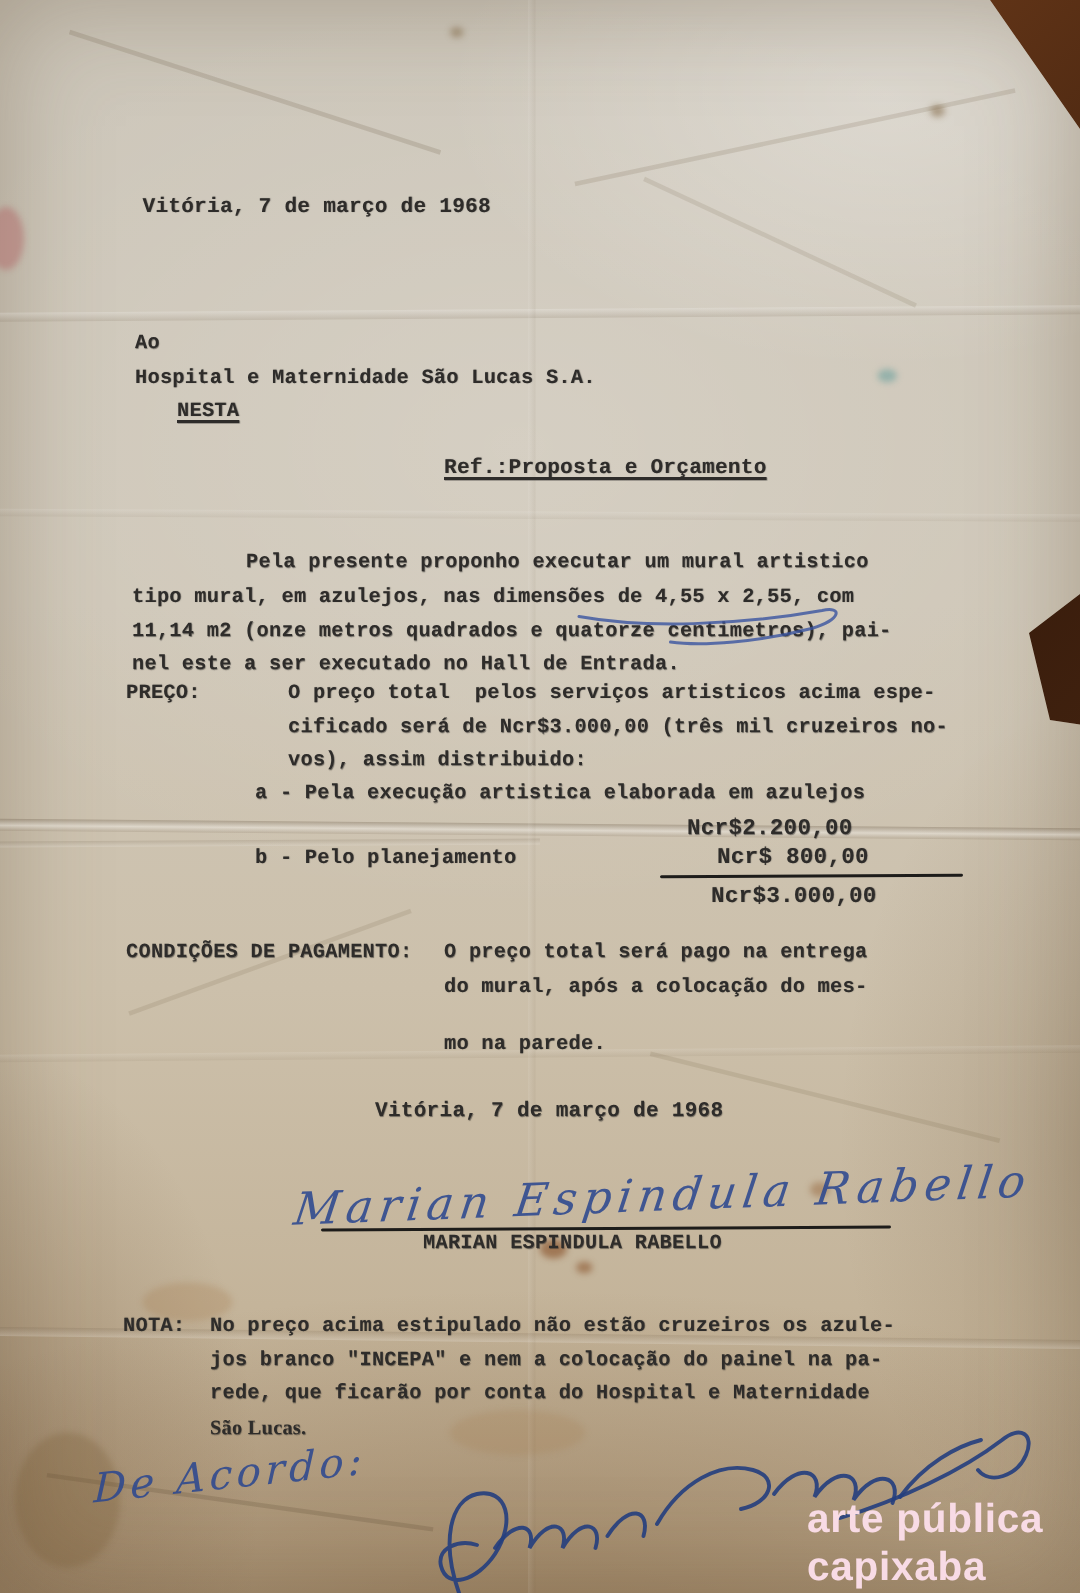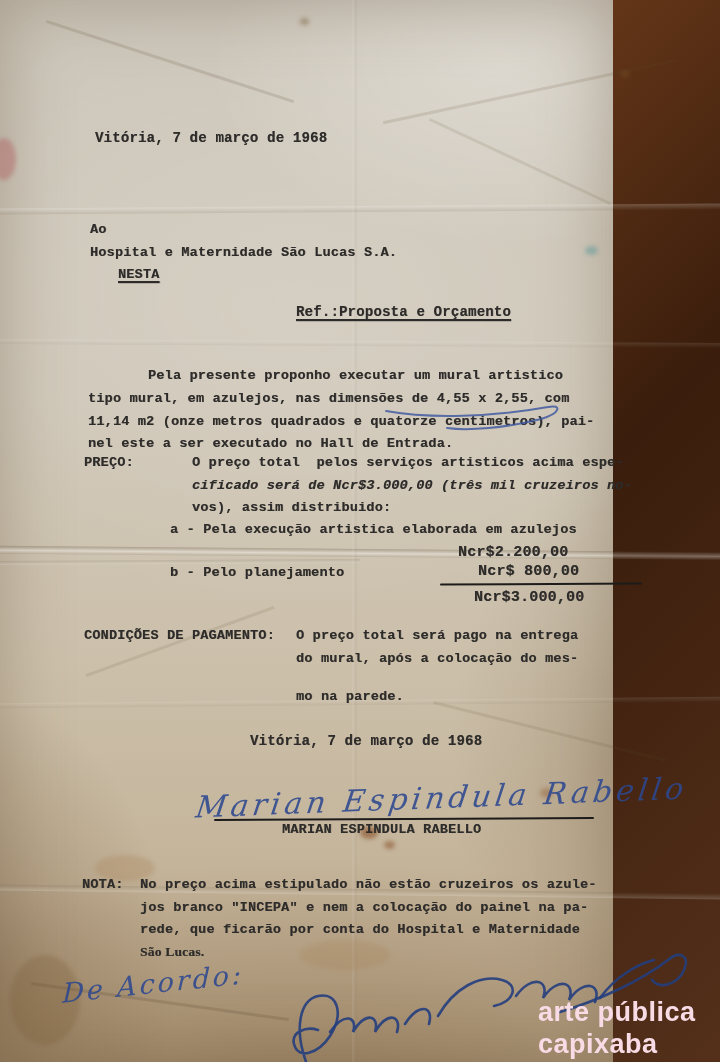--- a/index.html
+++ b/index.html
@@ -2,21 +2,21 @@
 <html><head>
 <meta charset="utf-8">
 <style>
   html,body{margin:0;padding:0;}
   body{
     width:720px;height:1062px;position:relative;overflow:hidden;
     background:linear-gradient(135deg,#4a2a12 0%,#6b3a1a 30%,#3a1d0c 60%,#54301a 100%);
     font-family:"Liberation Sans",sans-serif;
   }
   .paper{
-    position:absolute;left:0;top:0;width:613px;height:1062px;
+    position:absolute;left:0;top:0;width:720px;height:1062px;
     clip-path:polygon(0 0,660px 0,720px 86px,720px 396px,686px 422px,700px 480px,720px 483px,720px 1062px,0 1062px);
     background:
       radial-gradient(ellipse 420px 260px at 82% 6%, rgba(255,255,255,0.30), transparent 70%),
       radial-gradient(ellipse 600px 420px at 48% 28%, rgba(255,255,255,0.14), transparent 75%),
       radial-gradient(ellipse 760px 300px at 50% 103%, rgba(120,85,45,0.40), transparent 78%),
       radial-gradient(ellipse 260px 420px at -2% 94%, rgba(110,80,50,0.38), transparent 72%),
       radial-gradient(ellipse 240px 420px at 101% 72%, rgba(110,85,55,0.22), transparent 70%),
       linear-gradient(180deg,#cdc7bb 0%,#cfc7b8 38%,#ccc0ab 62%,#c4b49a 82%,#b6a388 100%);
     box-shadow:inset 0 0 70px rgba(95,75,48,0.35);
   }
@@ -74,28 +74,28 @@
   <div class="stain" style="left:10px;top:955px;width:70px;height:90px;background:rgba(120,88,52,0.28);"></div>
 
   <div class="t t14" style="left:95px;top:130px;">Vitória, 7 de março de 1968</div>
 
   <div class="t" style="left:90px;top:222px;">Ao</div>
   <div class="t" style="left:90px;top:245px;">Hospital e Maternidade São Lucas S.A.</div>
   <div class="t u" style="left:90px;top:267px;">NESTA</div>
 
   <div class="t t14 u" style="left:268px;top:304px;">Ref.:Proposta e Orçamento</div>
 
-  <div class="t" style="left:148px;top:368px;">Pela presente proponho executar um mural artistico</div>
+  <div class="t" style="left:164px;top:368px;">Pela presente proponho executar um mural artistico</div>
   <div class="t" style="left:88px;top:391px;">tipo mural, em azulejos, nas dimensões de 4,55 x 2,55, com</div>
   <div class="t" style="left:88px;top:414px;">11,14 m2 (onze metros quadrados e quatorze centimetros), pai-</div>
   <div class="t" style="left:88px;top:436px;">nel este a ser executado no Hall de Entrada.</div>
 
   <div class="t" style="left:84px;top:455px;">PREÇO:</div>
   <div class="t" style="left:192px;top:455px;">O preço total  pelos serviços artisticos acima espe-</div>
-  <div class="t" style="left:192px;top:478px;font-style:italic;">cificado será de Ncr$3.000,00 (três mil cruzeiros no-</div>
+  <div class="t" style="left:192px;top:478px;">cificado será de Ncr$3.000,00 (três mil cruzeiros no-</div>
   <div class="t" style="left:192px;top:500px;">vos), assim distribuido:</div>
   <div class="t" style="left:170px;top:522px;">a - Pela execução artistica elaborada em azulejos</div>
   <div class="t tv" style="left:458px;top:544px;">Ncr$2.200,00</div>
   <div class="t" style="left:170px;top:565px;">b - Pelo planejamento</div>
   <div class="t tv" style="left:478px;top:563px;">Ncr$ 800,00</div>
   <div class="rule" style="left:440px;top:583px;width:202px;transform:rotate(-0.3deg);"></div>
   <div class="t tv" style="left:474px;top:589px;">Ncr$3.000,00</div>
 
   <div class="t" style="left:84px;top:628px;">CONDIÇÕES DE PAGAMENTO:</div>
   <div class="t" style="left:296px;top:628px;">O preço total será pago na entrega</div>

